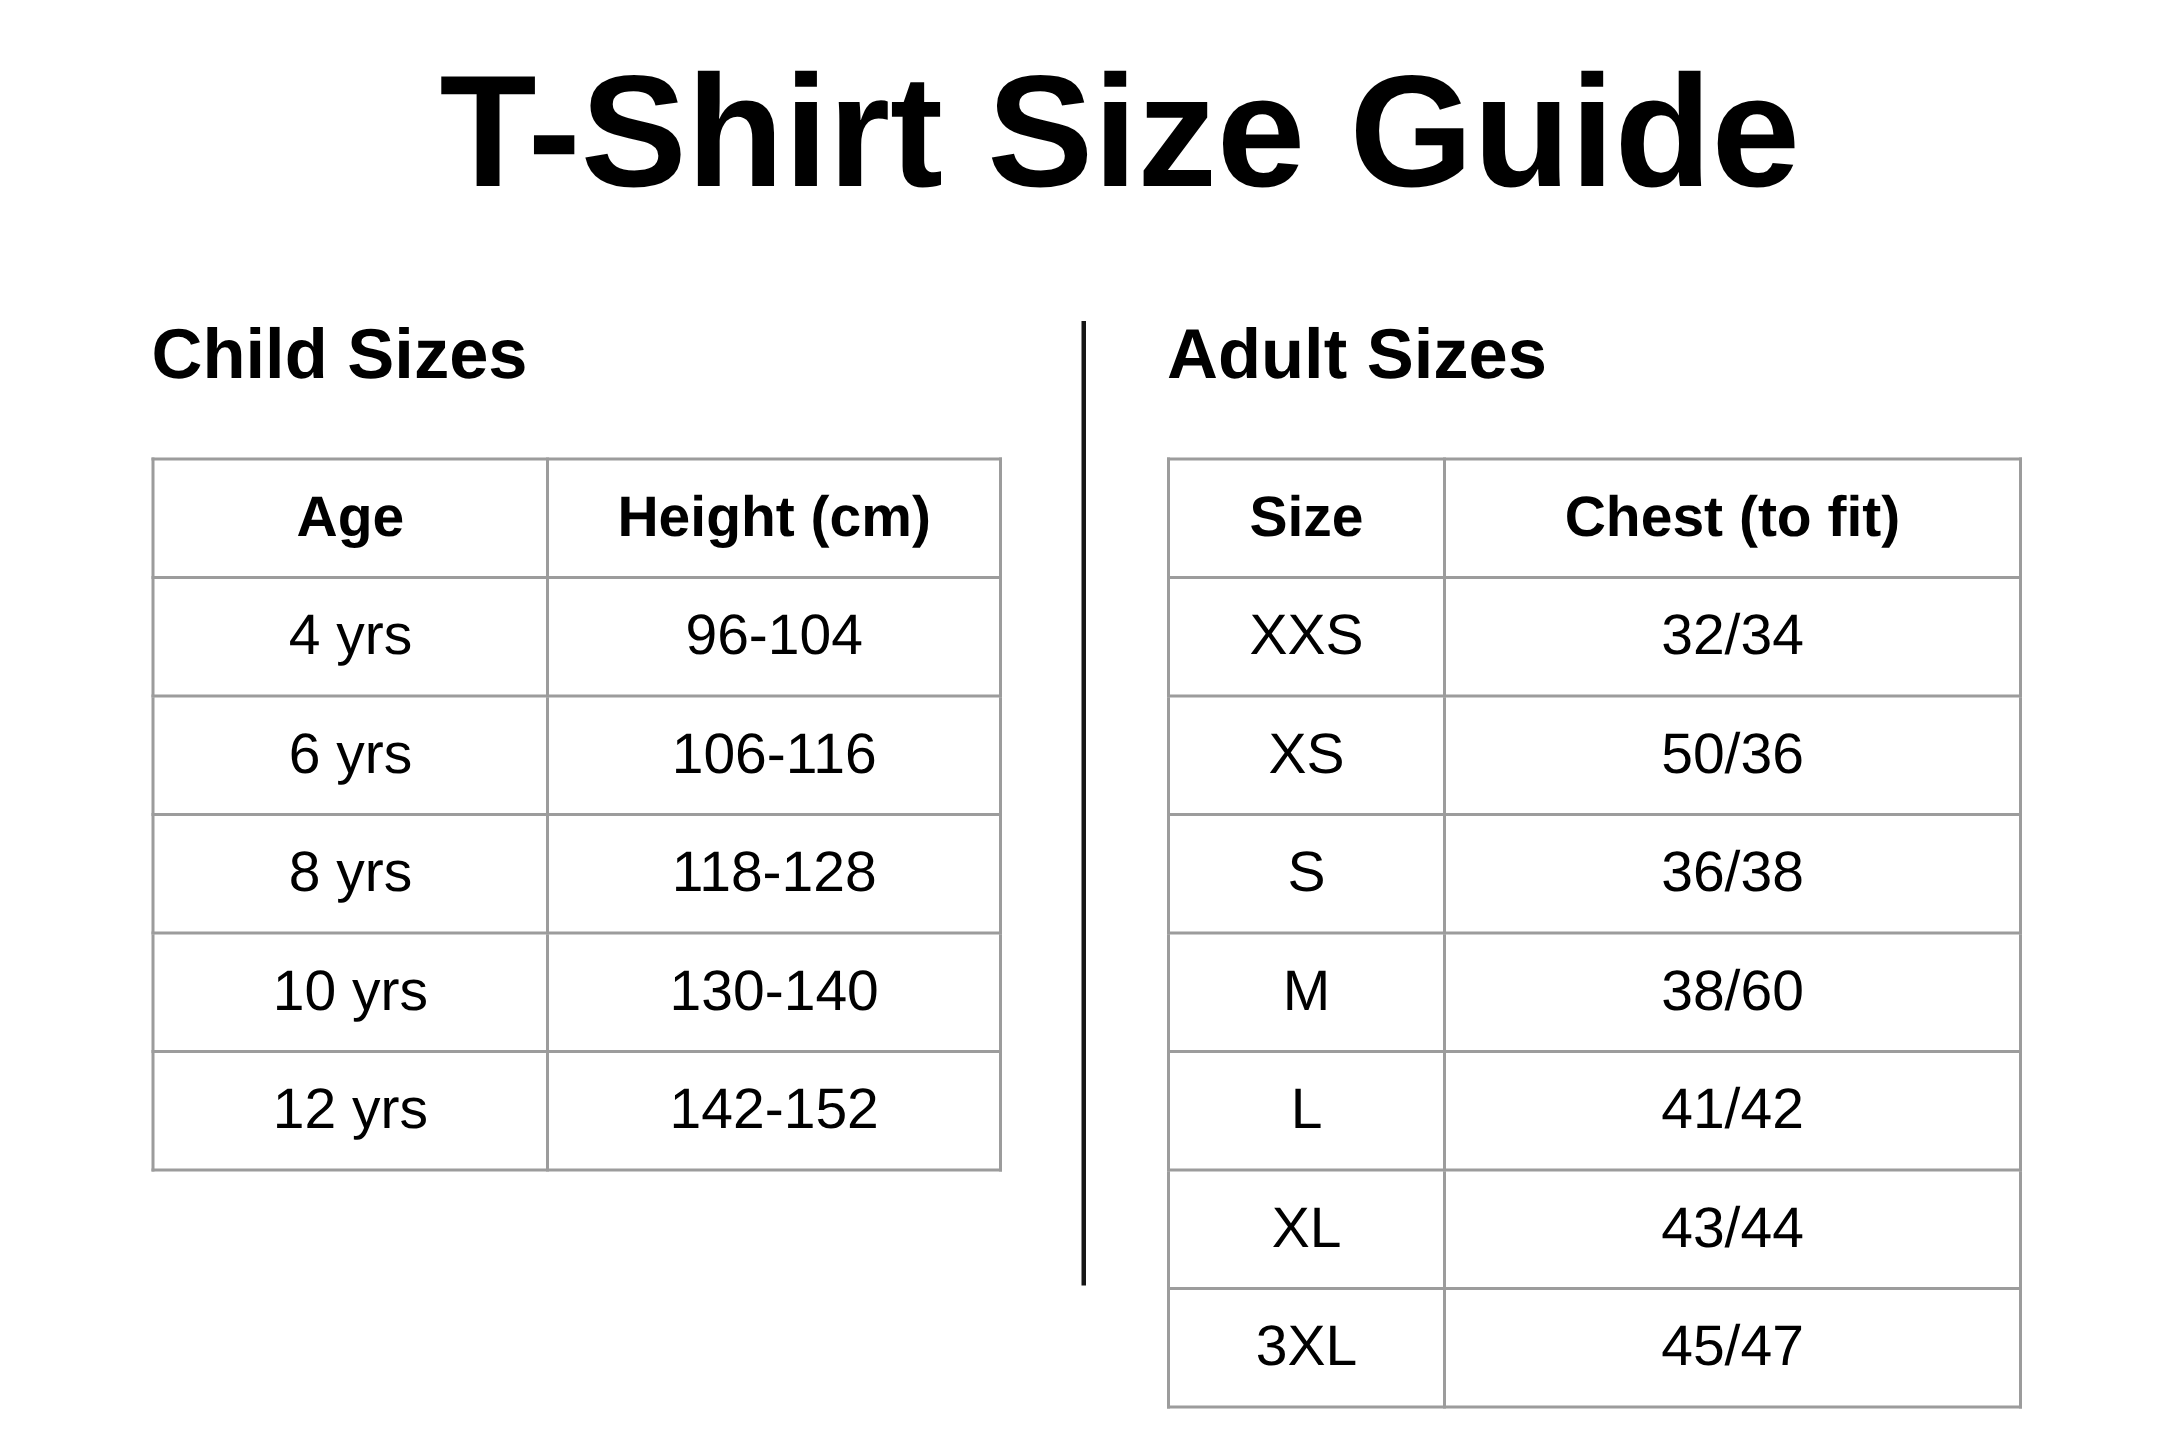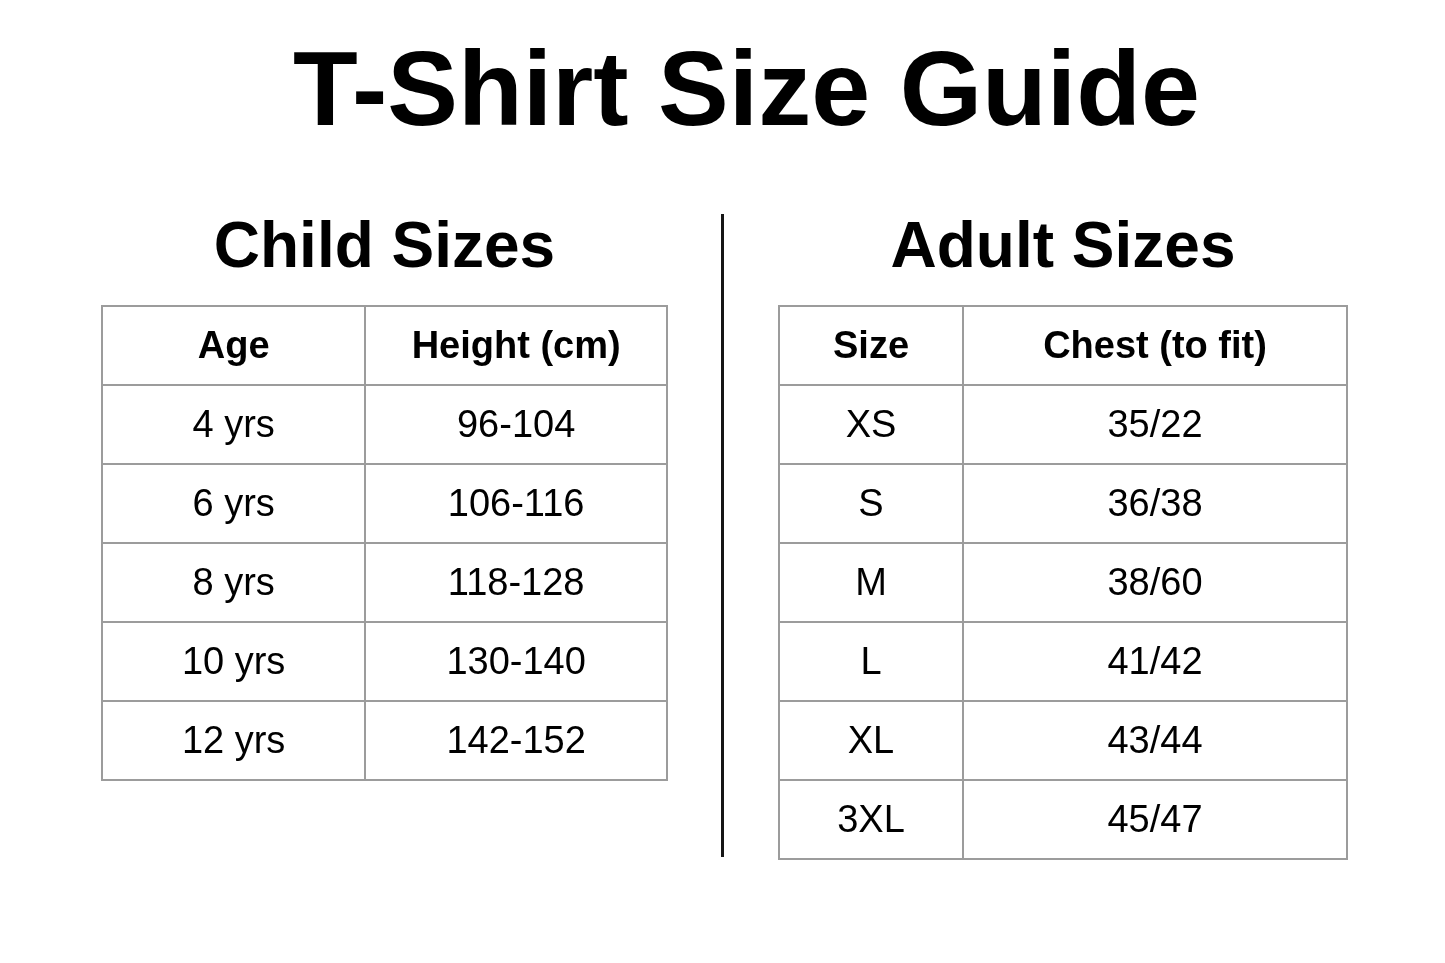--- a/index.html
+++ b/index.html
@@ -21,22 +21,22 @@
     text-align: center;
     font-size: 106px;
     font-weight: 700;
     letter-spacing: 0;
     white-space: nowrap;
     margin-left: 24px;
   }
   .section-heading {
     position: absolute;
     top: 208px;
-    text-align: center;
-    font-size: 64px;
+    text-align: left;
+    font-size: 47px;
     font-weight: 700;
     white-space: nowrap;
   }
   .child-heading { left: 101px; width: 567px; }
   .adult-heading { left: 778px; width: 570px; }
   .divider {
     position: absolute;
     left: 721px;
     top: 214px;
     width: 3px;
@@ -120,22 +120,26 @@
         <col class="col-b">
       </colgroup>
     <thead>
       <tr>
         <th>Size</th>
         <th>Chest (to fit)</th>
       </tr>
     </thead>
     <tbody>
         <tr>
+          <td>XXS</td>
+          <td>32/34</td>
+        </tr>
+        <tr>
           <td>XS</td>
-          <td>35/22</td>
+          <td>50/36</td>
         </tr>
         <tr>
           <td>S</td>
           <td>36/38</td>
         </tr>
         <tr>
           <td>M</td>
           <td>38/60</td>
         </tr>
         <tr>

